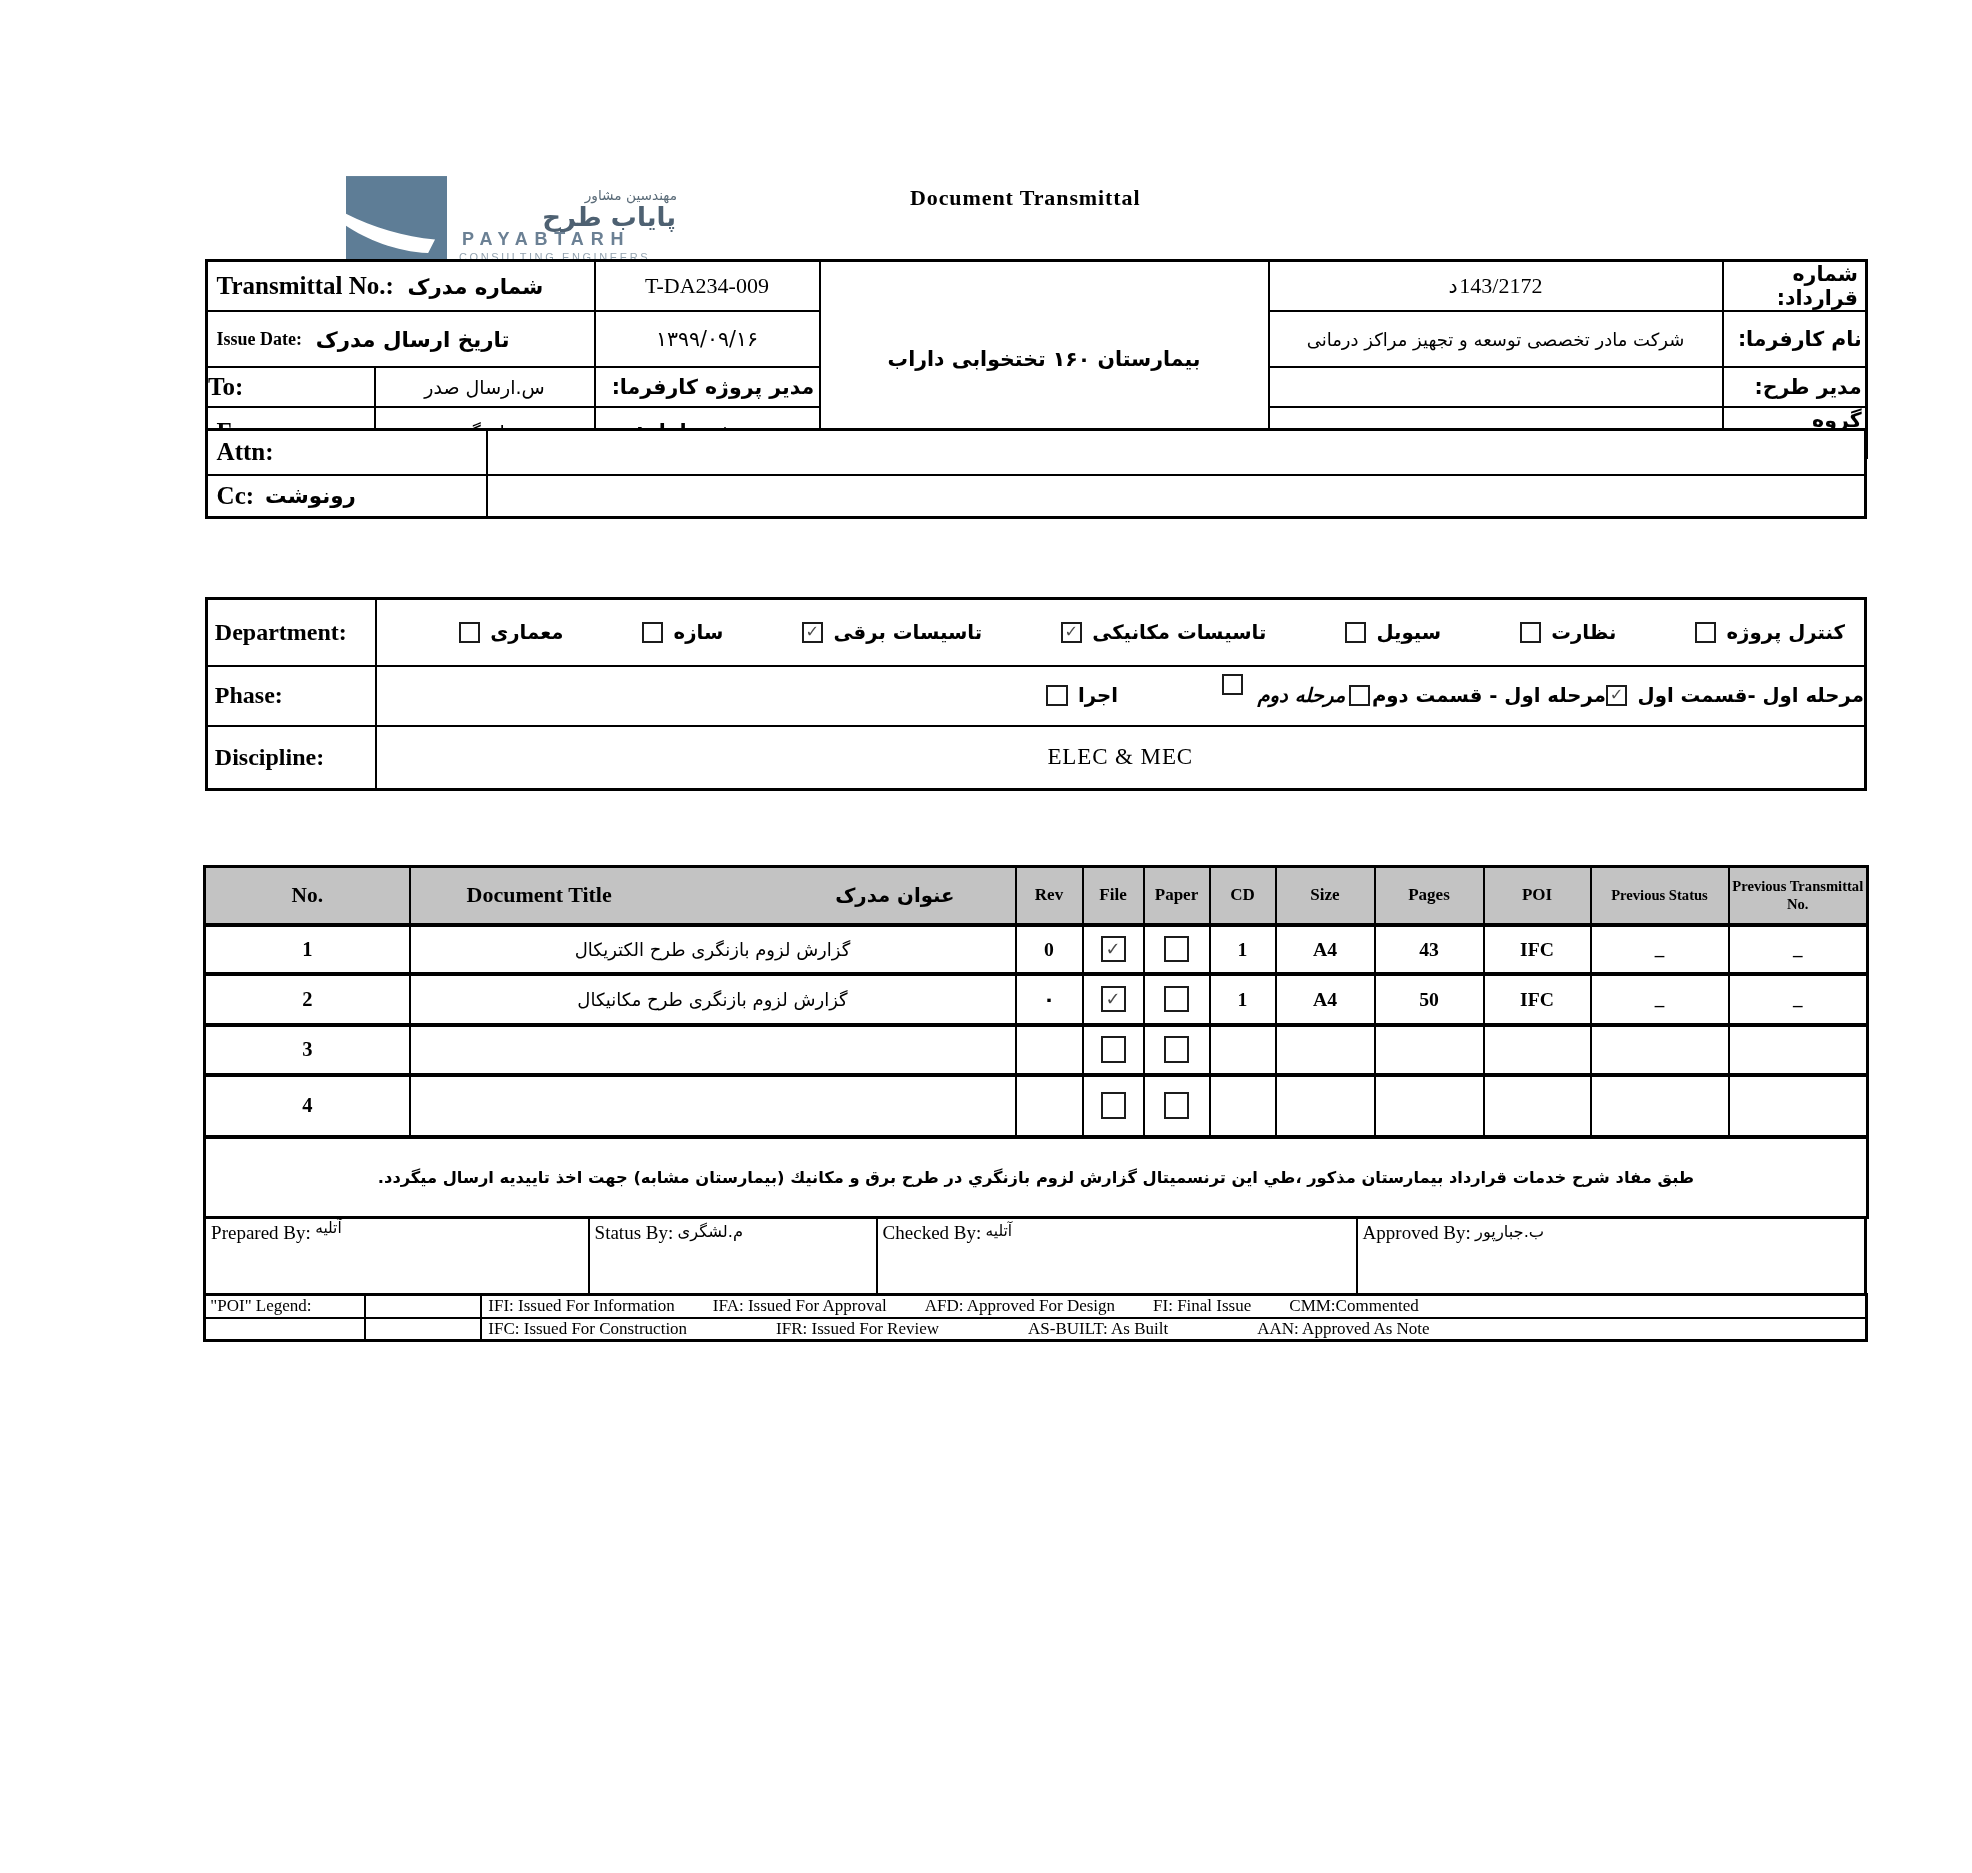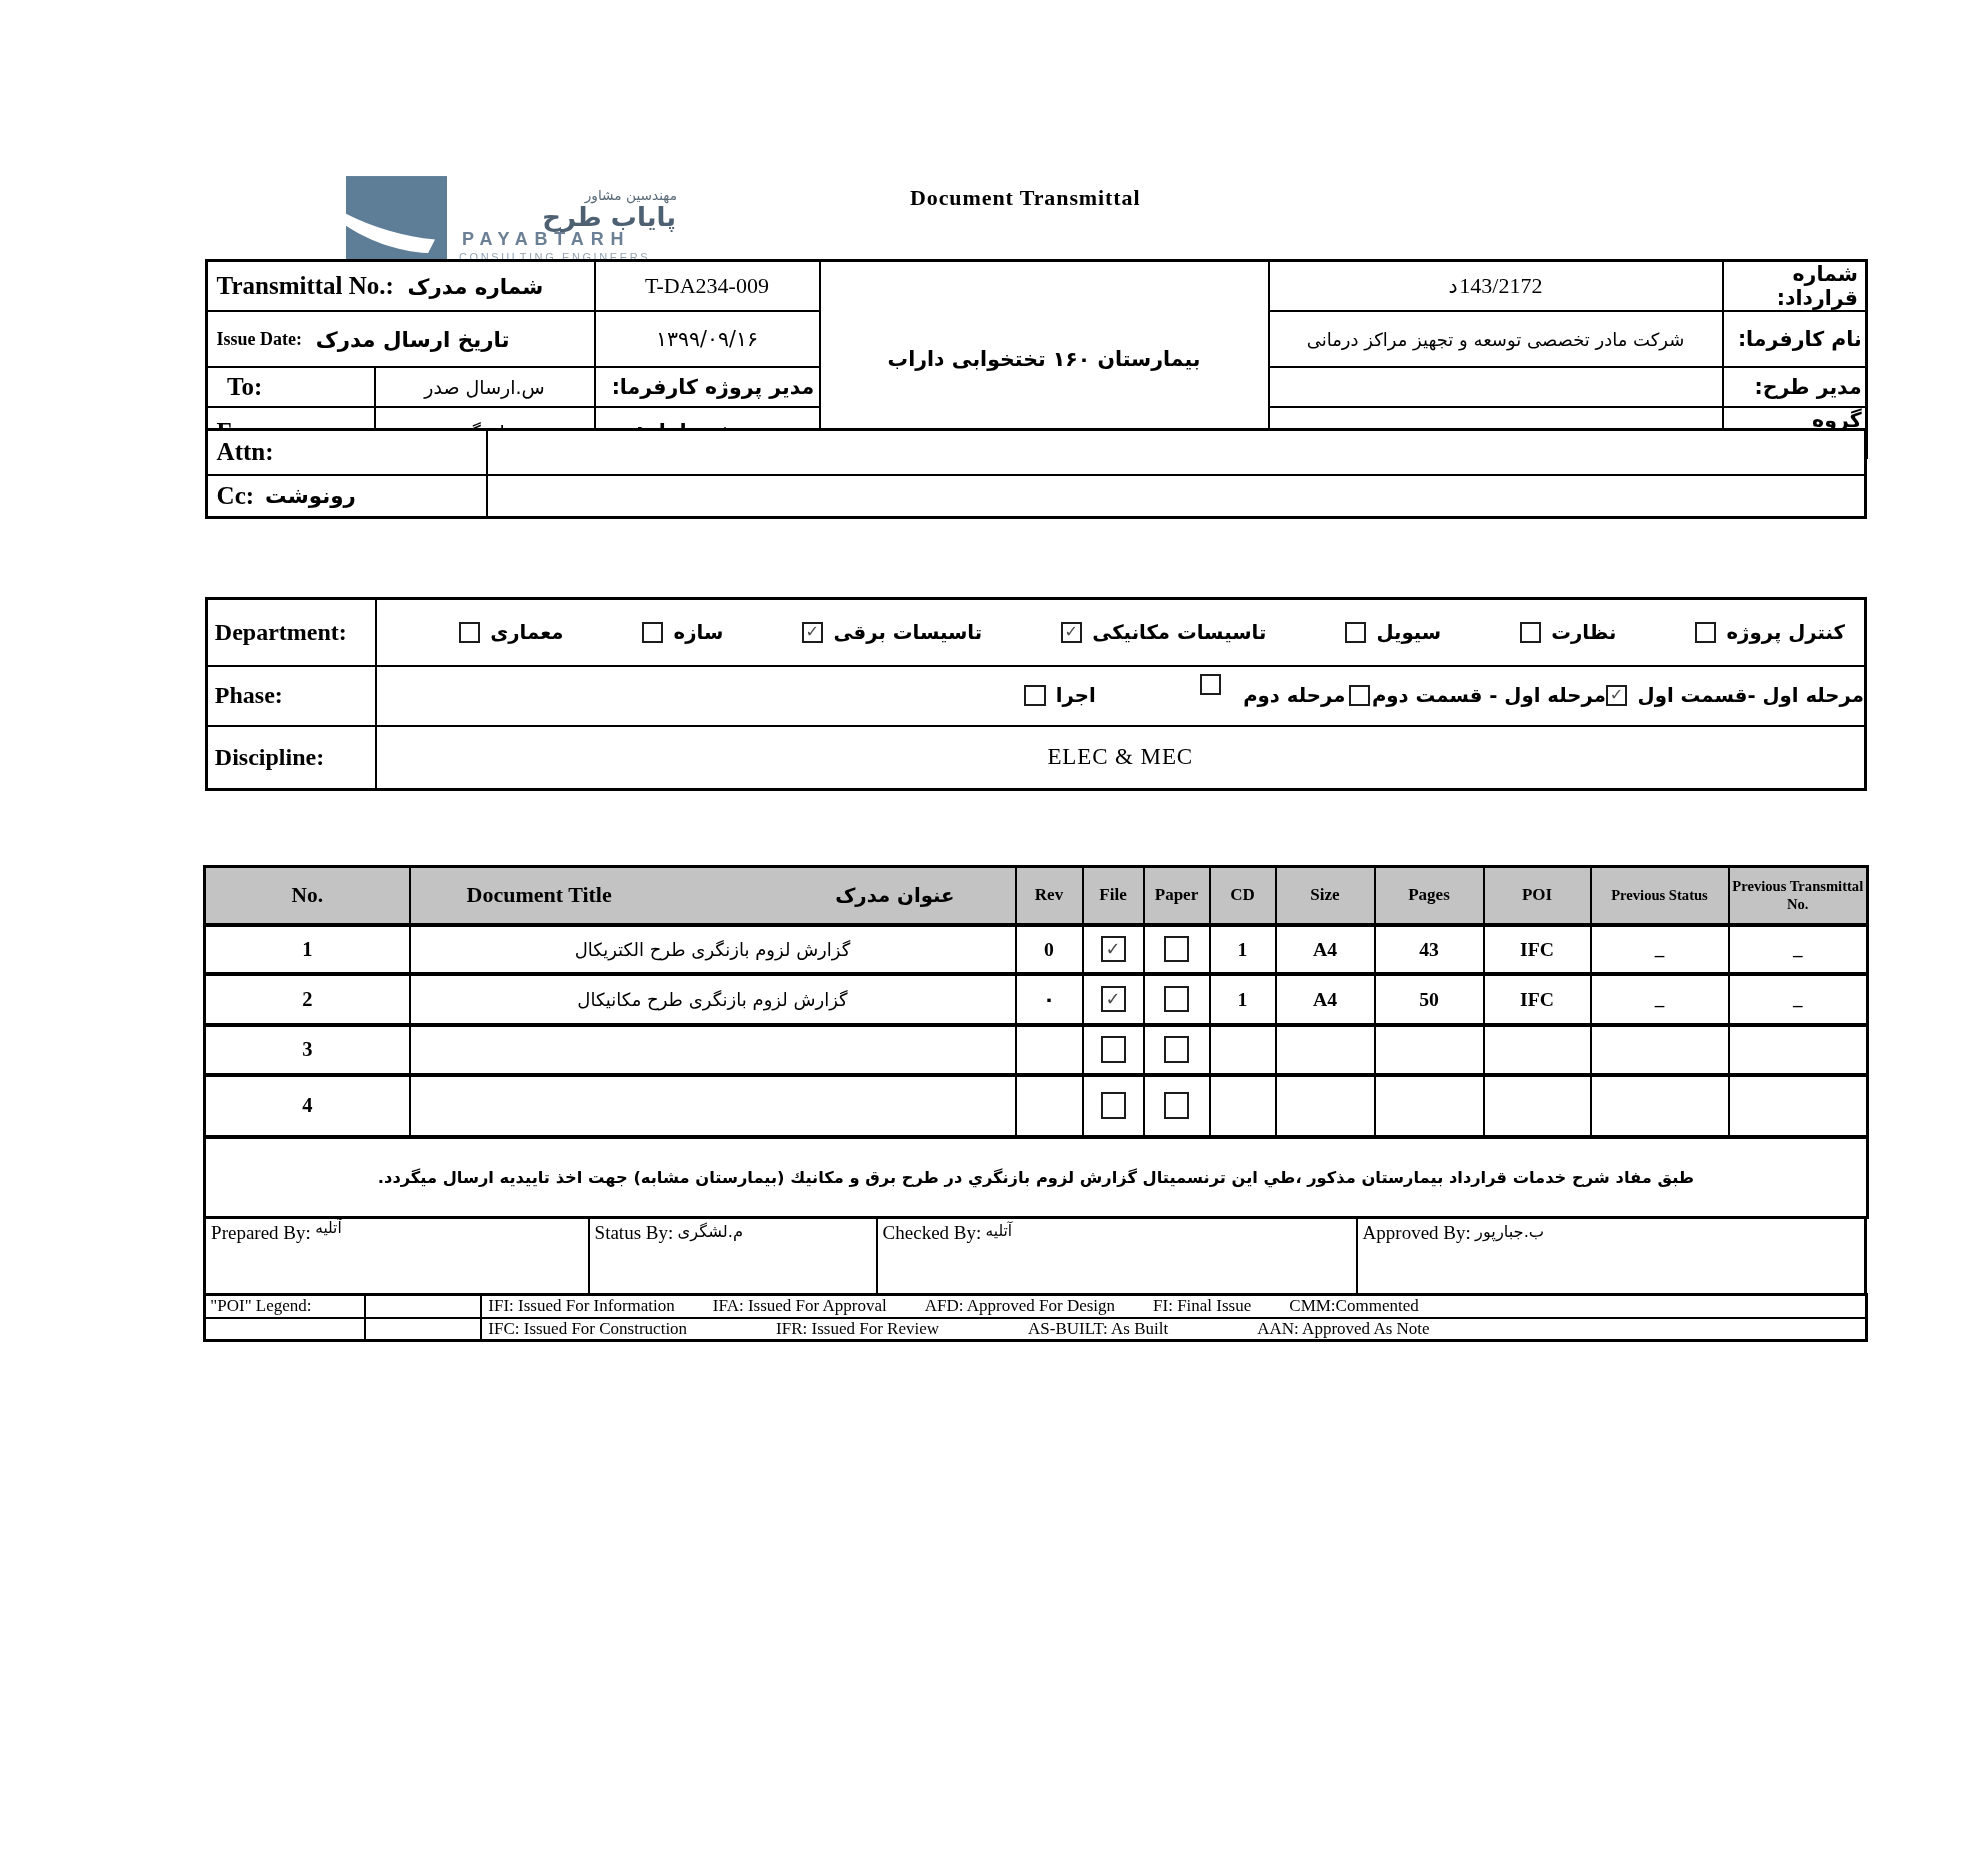--- a/index.html
+++ b/index.html
@@ -114,21 +114,21 @@
       </td>
       <td>
         <div class="cf" style="justify-content:flex-end;padding-right:3.4px;">
               <span class="fa b" style="font-size:20.5px;">نام کارفرما:</span>
             </div>
       </td>
     </tr>
     <tr style="height:40px">
       <td>
         <div class="cf">
-              <span class="en b" style="font-size:25px;padding-left:19px;">To:</span>
+              <span class="en b" style="font-size:25px;padding-left:0;">To:</span>
             </div>
       </td>
       <td>
         <div class="cf cc">
               <span class="fa" style="font-size:19px;">س.ارسال صدر</span>
             </div>
       </td>
       <td>
         <div class="cf" style="justify-content:flex-end;padding-right:4.3px;">
               <span class="fa b" style="font-size:20.5px;">مدیر پروژه کارفرما:</span>
@@ -247,21 +247,21 @@
       <td>
         <div class="phase-row fa">
           <span class="chk-item">
             <span class="fa">مرحله اول -قسمت اول</span>
             <span class="cb on">✓</span>
           </span>
           <span class="chk-item" style="margin-left:3.4px;gap:1.7px;">
             <span class="fa">مرحله اول - قسمت دوم</span>
             <span class="cb"></span>
           </span>
-          <span class="chk-item" style="margin-left:104px;gap:22px;">
+          <span class="chk-item" style="margin-left:104px;gap:14px;font-style:italic;">
             <span class="fa">مرحله دوم</span>
             <span class="cb raise"></span>
           </span>
           <span class="chk-item" style="margin-left:154px;">
             <span class="fa">اجرا</span>
             <span class="cb"></span>
           </span>
         </div>
       </td>
     </tr>

